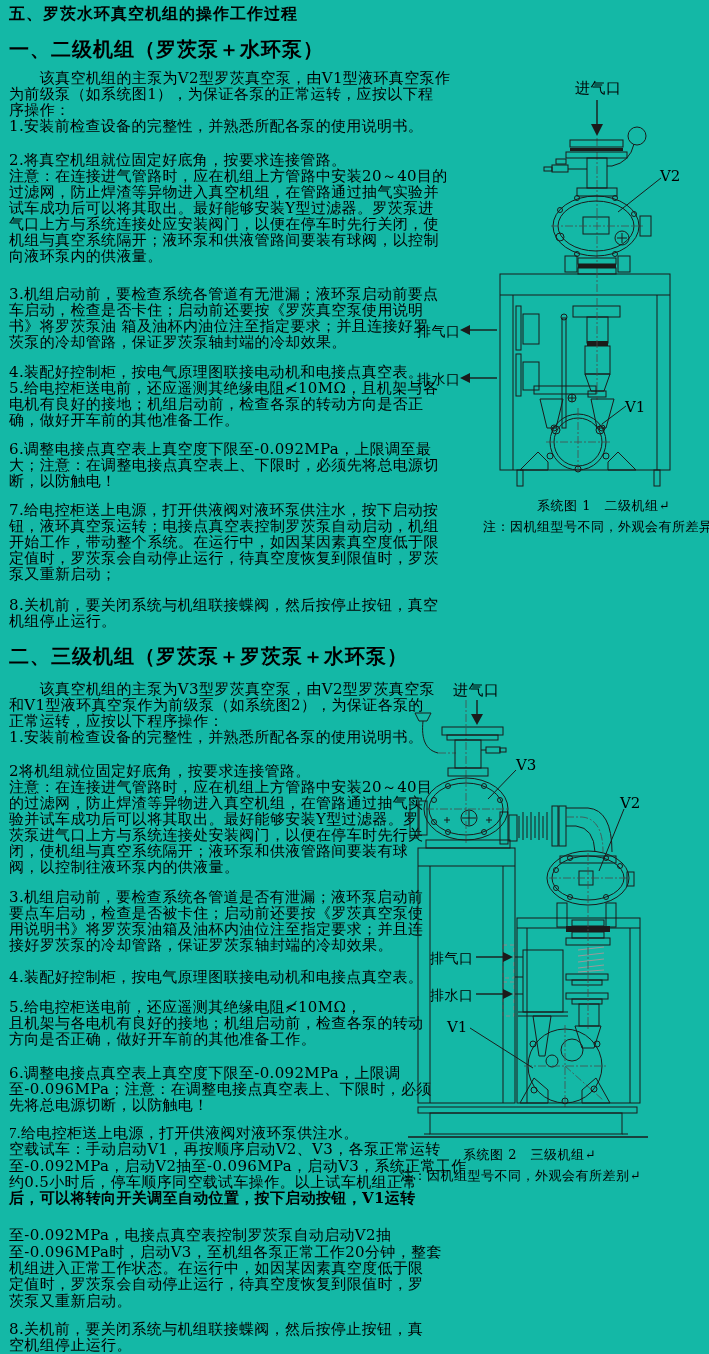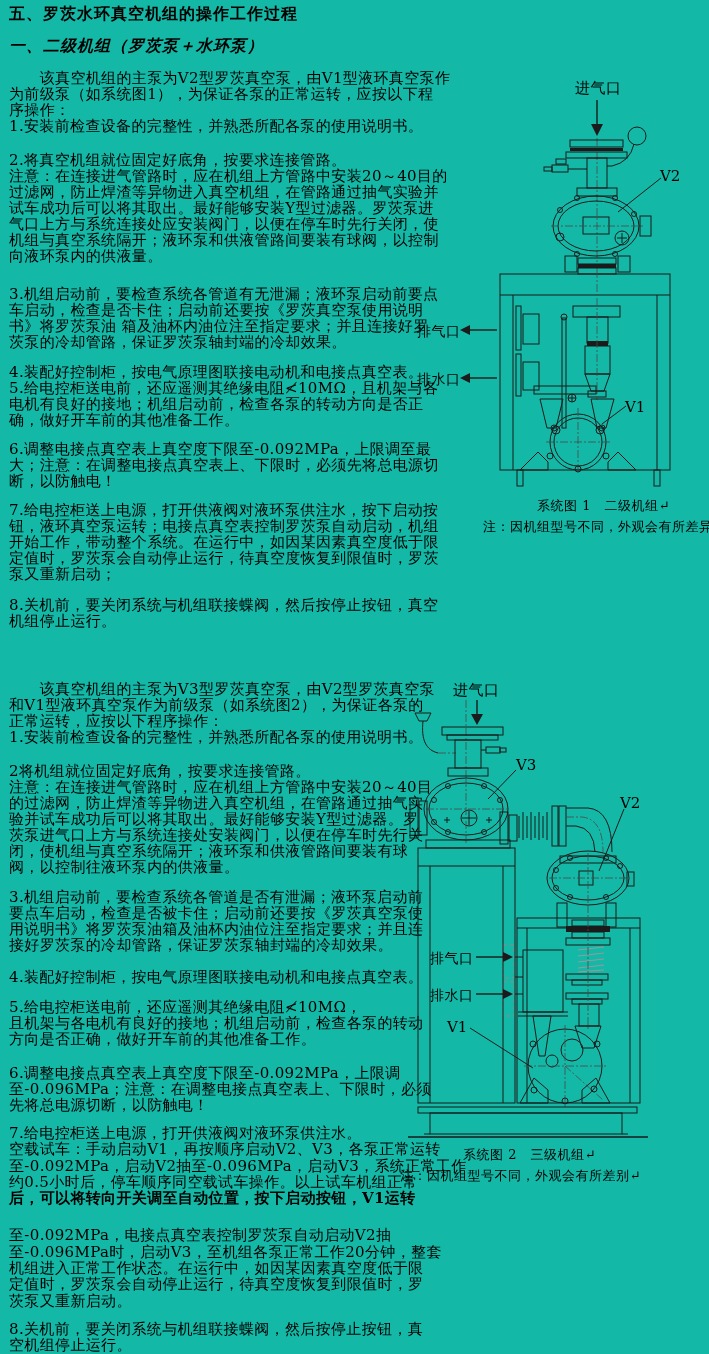--- a/index.html
+++ b/index.html
@@ -1,21 +1,21 @@
 <!DOCTYPE html>
 <html><head>
 <meta charset="utf-8">
 <style>
   html,body{margin:0;padding:0;background:#fff;}
   .page{position:relative;width:709px;height:1354px;background:#14b8a6;overflow:hidden;
         font-family:"DejaVu Serif","Liberation Serif",serif;color:#000;padding-left:8px;}
   .doc-title{position:absolute;left:9px;top:4px;font-size:16px;font-weight:bold;
              letter-spacing:1px;white-space:pre;}
-  .sec-head{position:absolute;left:9px;font-size:16px;font-weight:bold;
-            letter-spacing:1px;white-space:pre;font-style:italic;}
+  .sec-head{position:absolute;left:9px;font-size:20px;font-weight:bold;
+            letter-spacing:1px;white-space:pre;}
   .para{position:absolute;left:9px;}
   .tline{line-height:16px;height:16px;font-size:15px;letter-spacing:0.35px;white-space:pre;}
   .dg{position:absolute;}
   .s{fill:none;stroke:#1b1b1b;stroke-width:1;}
   .s2{fill:none;stroke:#1b1b1b;stroke-width:1.4;}
   .f{fill:#1b1b1b;stroke:none;}
   .cl{fill:none;stroke:#4a4a4a;stroke-width:0.8;stroke-dasharray:8 2 2 2;}
   .dsh{fill:none;stroke:#8a8a8a;stroke-width:1;stroke-dasharray:4 3;}
   .spr{fill:none;stroke:#9a9a9a;stroke-width:1;}
   .lbl{font-size:15px;fill:#000;letter-spacing:0.5px;}
@@ -25,20 +25,21 @@
 </style>
 </head>
 <body>
 
 <div class="page">
 
   <div class="doc-title">五、罗茨水环真空机组的操作工作过程</div>
 
   <div class="sec-head" style="top:36px">一、二级机组（罗茨泵＋水环泵）</div>
 
+  <div class="sec-head" style="top:643px">二、三级机组（罗茨泵＋罗茨泵＋水环泵）</div>
 
   <div>
       <div class="para" style="top: 70px;">
         <div class="tline">　　该真空机组的主泵为V2型罗茨真空泵，由V1型液环真空泵作</div>
         <div class="tline">为前级泵（如系统图1），为保证各泵的正常运转，应按以下程</div>
         <div class="tline">序操作：</div>
         <div class="tline">1.安装前检查设备的完整性，并熟悉所配各泵的使用说明书。</div>
       </div>
       <div class="para" style="top: 152px;">
         <div class="tline">2.将真空机组就位固定好底角，按要求连接管路。</div>
@@ -107,21 +108,21 @@
         <div class="tline">5.给电控柜送电前，还应遥测其绝缘电阻≮10MΩ，</div>
         <div class="tline">且机架与各电机有良好的接地；机组启动前，检查各泵的转动</div>
         <div class="tline">方向是否正确，做好开车前的其他准备工作。</div>
       </div>
       <div class="para" style="top: 1065px;">
         <div class="tline">6.调整电接点真空表上真空度下限至-0.092MPa，上限调</div>
         <div class="tline">至-0.096MPa；注意：在调整电接点真空表上、下限时，必须</div>
         <div class="tline">先将总电源切断，以防触电！</div>
       </div>
       <div class="para" style="top: 1125px;">
-        <div class="tline" style="line-height: 16.3px; height: 16.3px;">7.给电控柜送上电源，打开供液阀对液环泵供注水。</div>
+        <div class="tline" style="line-height: 16.3px; height: 16.3px; font-family: Liberation Serif, serif;">7.给电控柜送上电源，打开供液阀对液环泵供注水。</div>
         <div class="tline" style="line-height: 16.3px; height: 16.3px;">空载试车：手动启动V1，再按顺序启动V2、V3，各泵正常运转</div>
         <div class="tline" style="line-height: 16.3px; height: 16.3px;">至-0.092MPa，启动V2抽至-0.096MPa，启动V3，系统正常工作</div>
         <div class="tline" style="line-height: 16.3px; height: 16.3px;">约0.5小时后，停车顺序同空载试车操作。以上试车机组正常</div>
         <div class="tline" style="line-height: 16.3px; height: 16.3px; font-weight: bold;">后，可以将转向开关调至自动位置，按下启动按钮，V1运转</div>
         <div class="tline" style="line-height: 16.3px; height: 16.3px; margin-top: 21px;">至-0.092MPa，电接点真空表控制罗茨泵自动启动V2抽</div>
         <div class="tline" style="line-height: 16.3px; height: 16.3px;">至-0.096MPa时，启动V3，至机组各泵正常工作20分钟，整套</div>
         <div class="tline" style="line-height: 16.3px; height: 16.3px;">机组进入正常工作状态。在运行中，如因某因素真空度低于限</div>
         <div class="tline" style="line-height: 16.3px; height: 16.3px;">定值时，罗茨泵会自动停止运行，待真空度恢复到限值时，罗</div>
         <div class="tline" style="line-height: 16.3px; height: 16.3px;">茨泵又重新启动。</div>
       </div>

